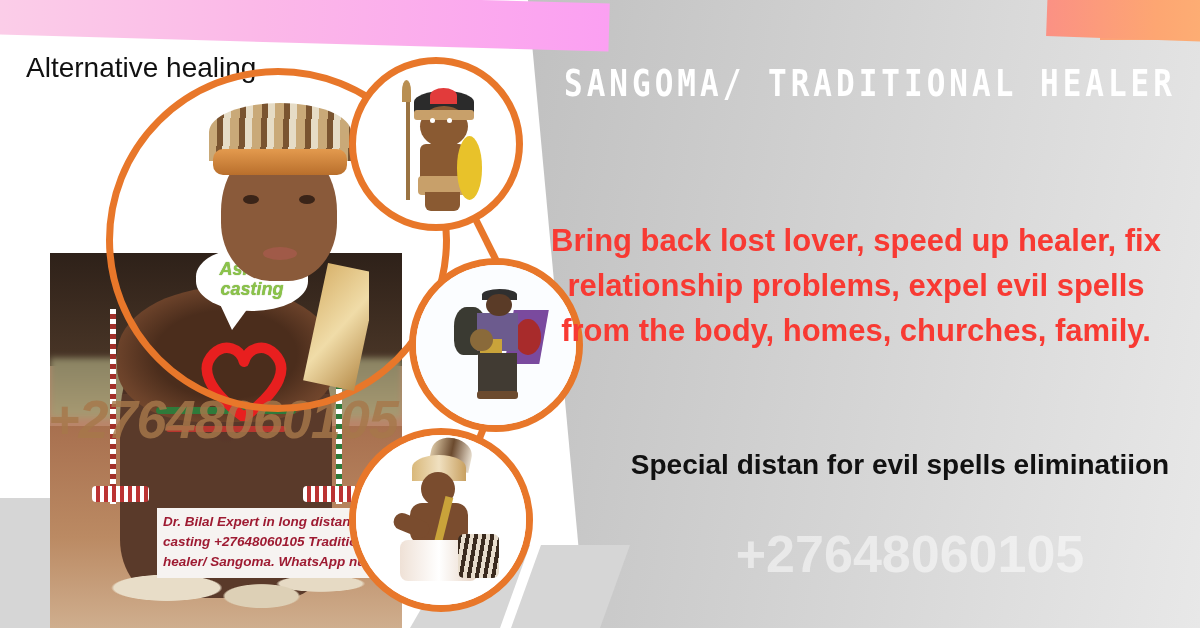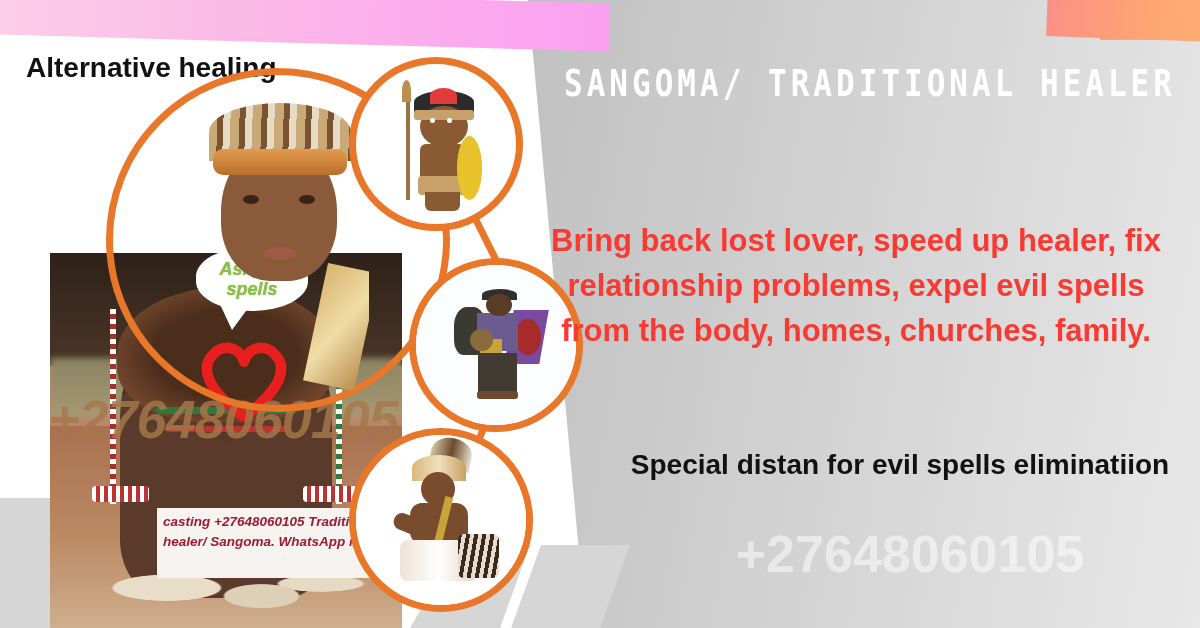--- a/index.html
+++ b/index.html
@@ -183,21 +183,21 @@
   .black-block{
     position:absolute;left:620px;top:443px;width:560px;text-align:center;
     color:#111;font-size:28px;font-weight:bold;line-height:44px;
   }
   .phone-wm{
     position:absolute;left:620px;top:524px;width:580px;text-align:center;
     color:rgba(255,255,255,.50);font-size:52px;font-weight:bold;letter-spacing:0px;
   }
   .alt-heading{
     position:absolute;left:26px;top:52px;
-    color:#111;font-size:28px;font-weight:bold;
+    color:#111;font-size:28px;font-weight:normal;
   }
 </style>
 </head>
 <body>
 
 <div class="canvas">
 
   <div class="gray-panel"></div>
   <div class="gray-wedge-bl"></div>
   <div class="gray-wedge-mid"></div>
@@ -228,25 +228,26 @@
       <path d="M50 88 C10 58 4 36 18 22 C30 10 46 16 50 30 C54 16 70 10 82 22 C96 36 90 58 50 88 Z" fill="none" stroke="#e81f1f" stroke-width="11" stroke-linejoin="round"></path>
     </svg>
   </div>
 
   <div class="wm-phone">+27648060105</div>
 
   <div class="bubble-tail"></div>
   <div class="bubble">
     <div class="bubble-txt">
       <span>Ask the</span><br>
-      <span>spells</span>
+      <span>casting</span>
     </div>
   </div>
 
   <div class="caption">
+    <p>Dr. Bilal Expert in long distan</p>
     <p>casting +27648060105 Traditio</p>
     <p>healer/ Sangoma. WhatsApp nu</p>
   </div>
 
   <svg class="rings" viewBox="0 0 1200 628">
     <path d="M430 128 L362 150" stroke="#e8772a" stroke-width="7" fill="none"></path>
     <path d="M470 208 L497 262" stroke="#e8772a" stroke-width="7" fill="none"></path>
     <path d="M490 412 L470 462" stroke="#e8772a" stroke-width="7" fill="none"></path>
   </svg>
 

